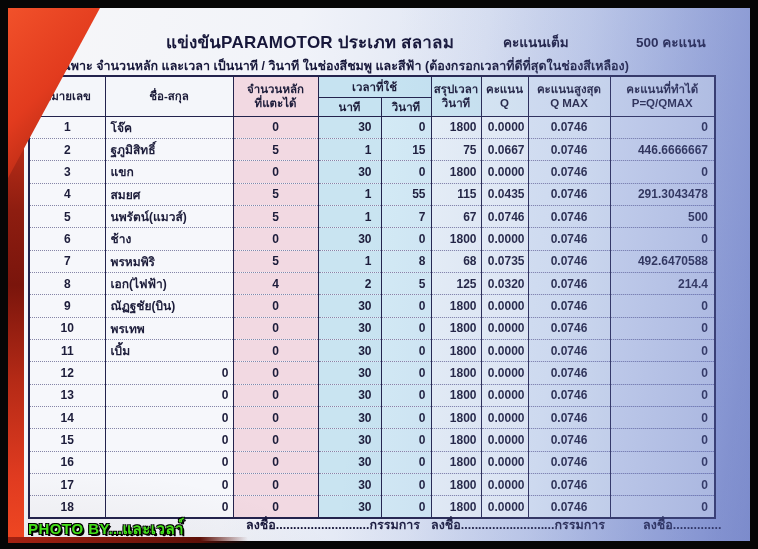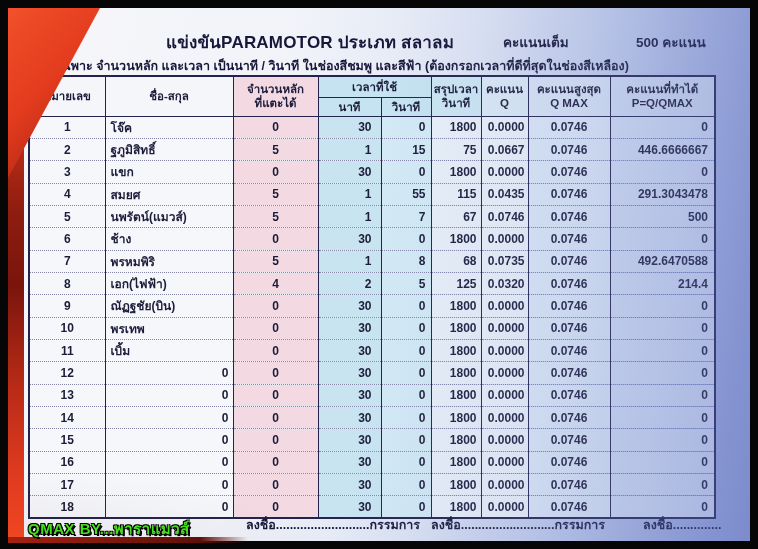--- a/index.html
+++ b/index.html
@@ -328,14 +328,14 @@
             <td class="col-p">0</td>
           </tr>
         </tbody>
     </table>
 
     <span class="signature sig-1">ลงชื่อ...........................กรรมการ</span>
     <span class="signature sig-2">ลงชื่อ...........................กรรมการ</span>
     <span class="signature sig-3">ลงชื่อ..............</span>
   </div>
 
-  <div class="watermark">QMAX BY...พาราแมวส์</div>
+  <div class="watermark">PHOTO BY...และเวลา์</div>
 </div>
 
 </body></html>

